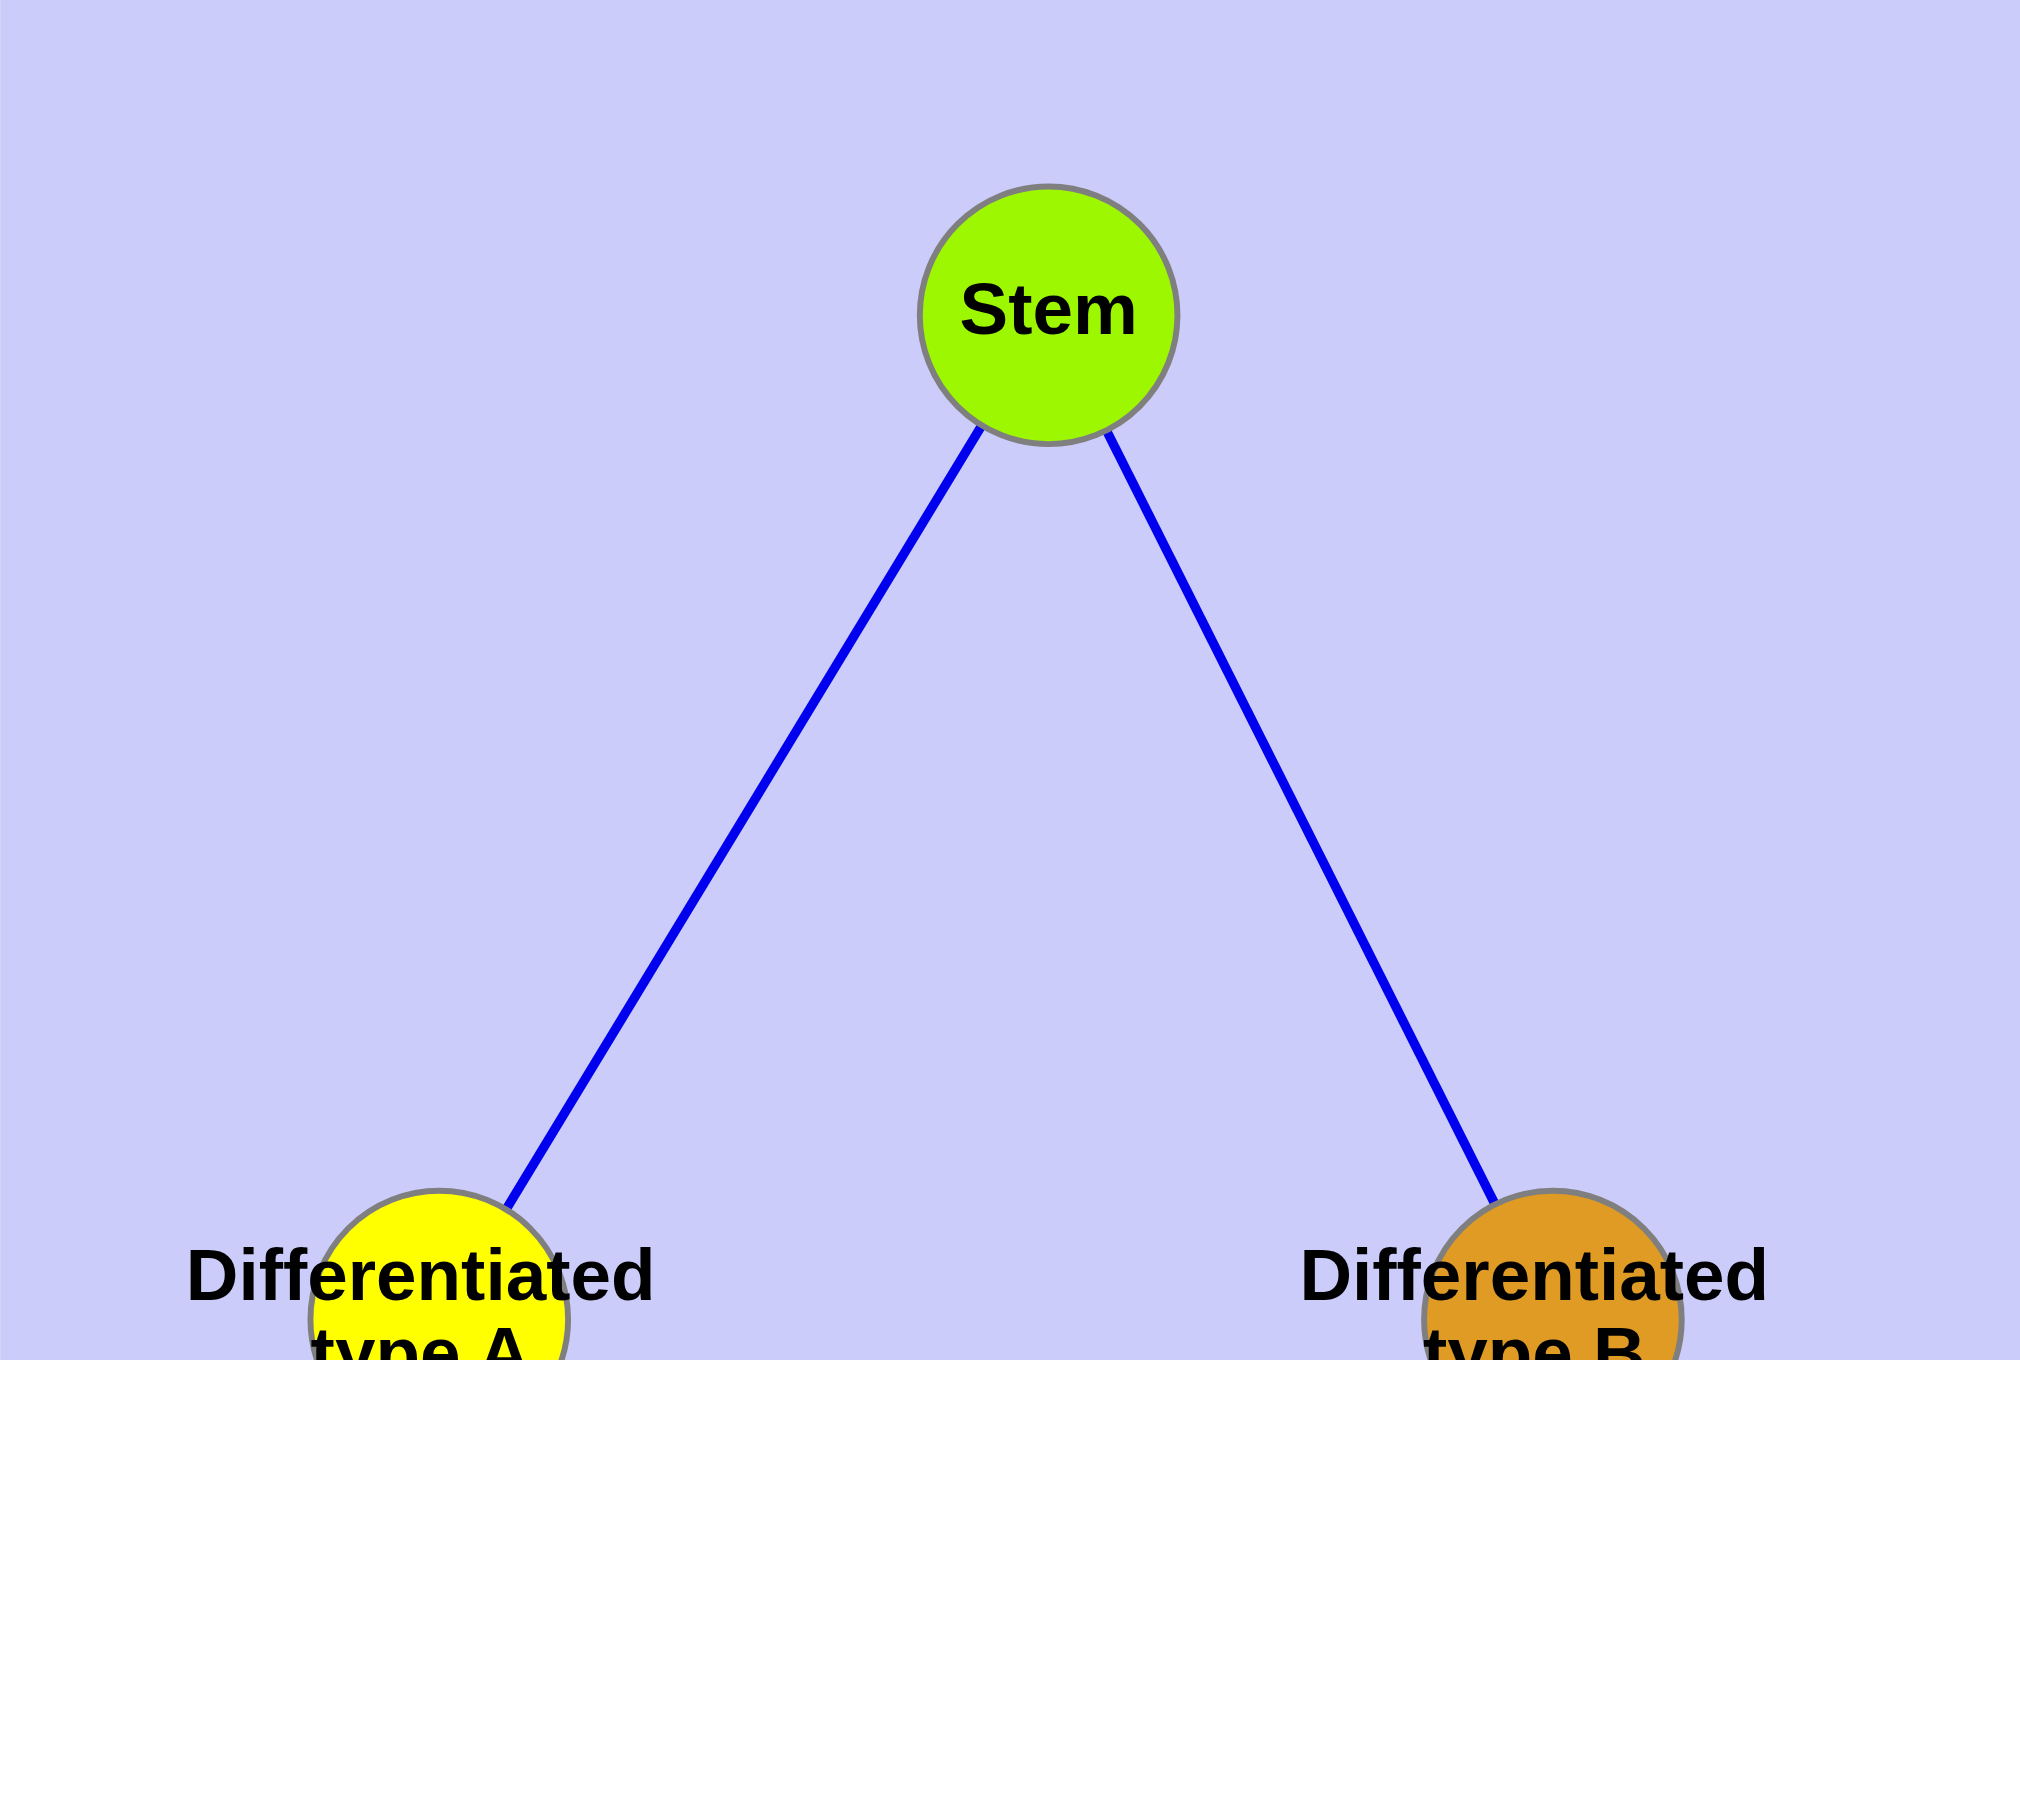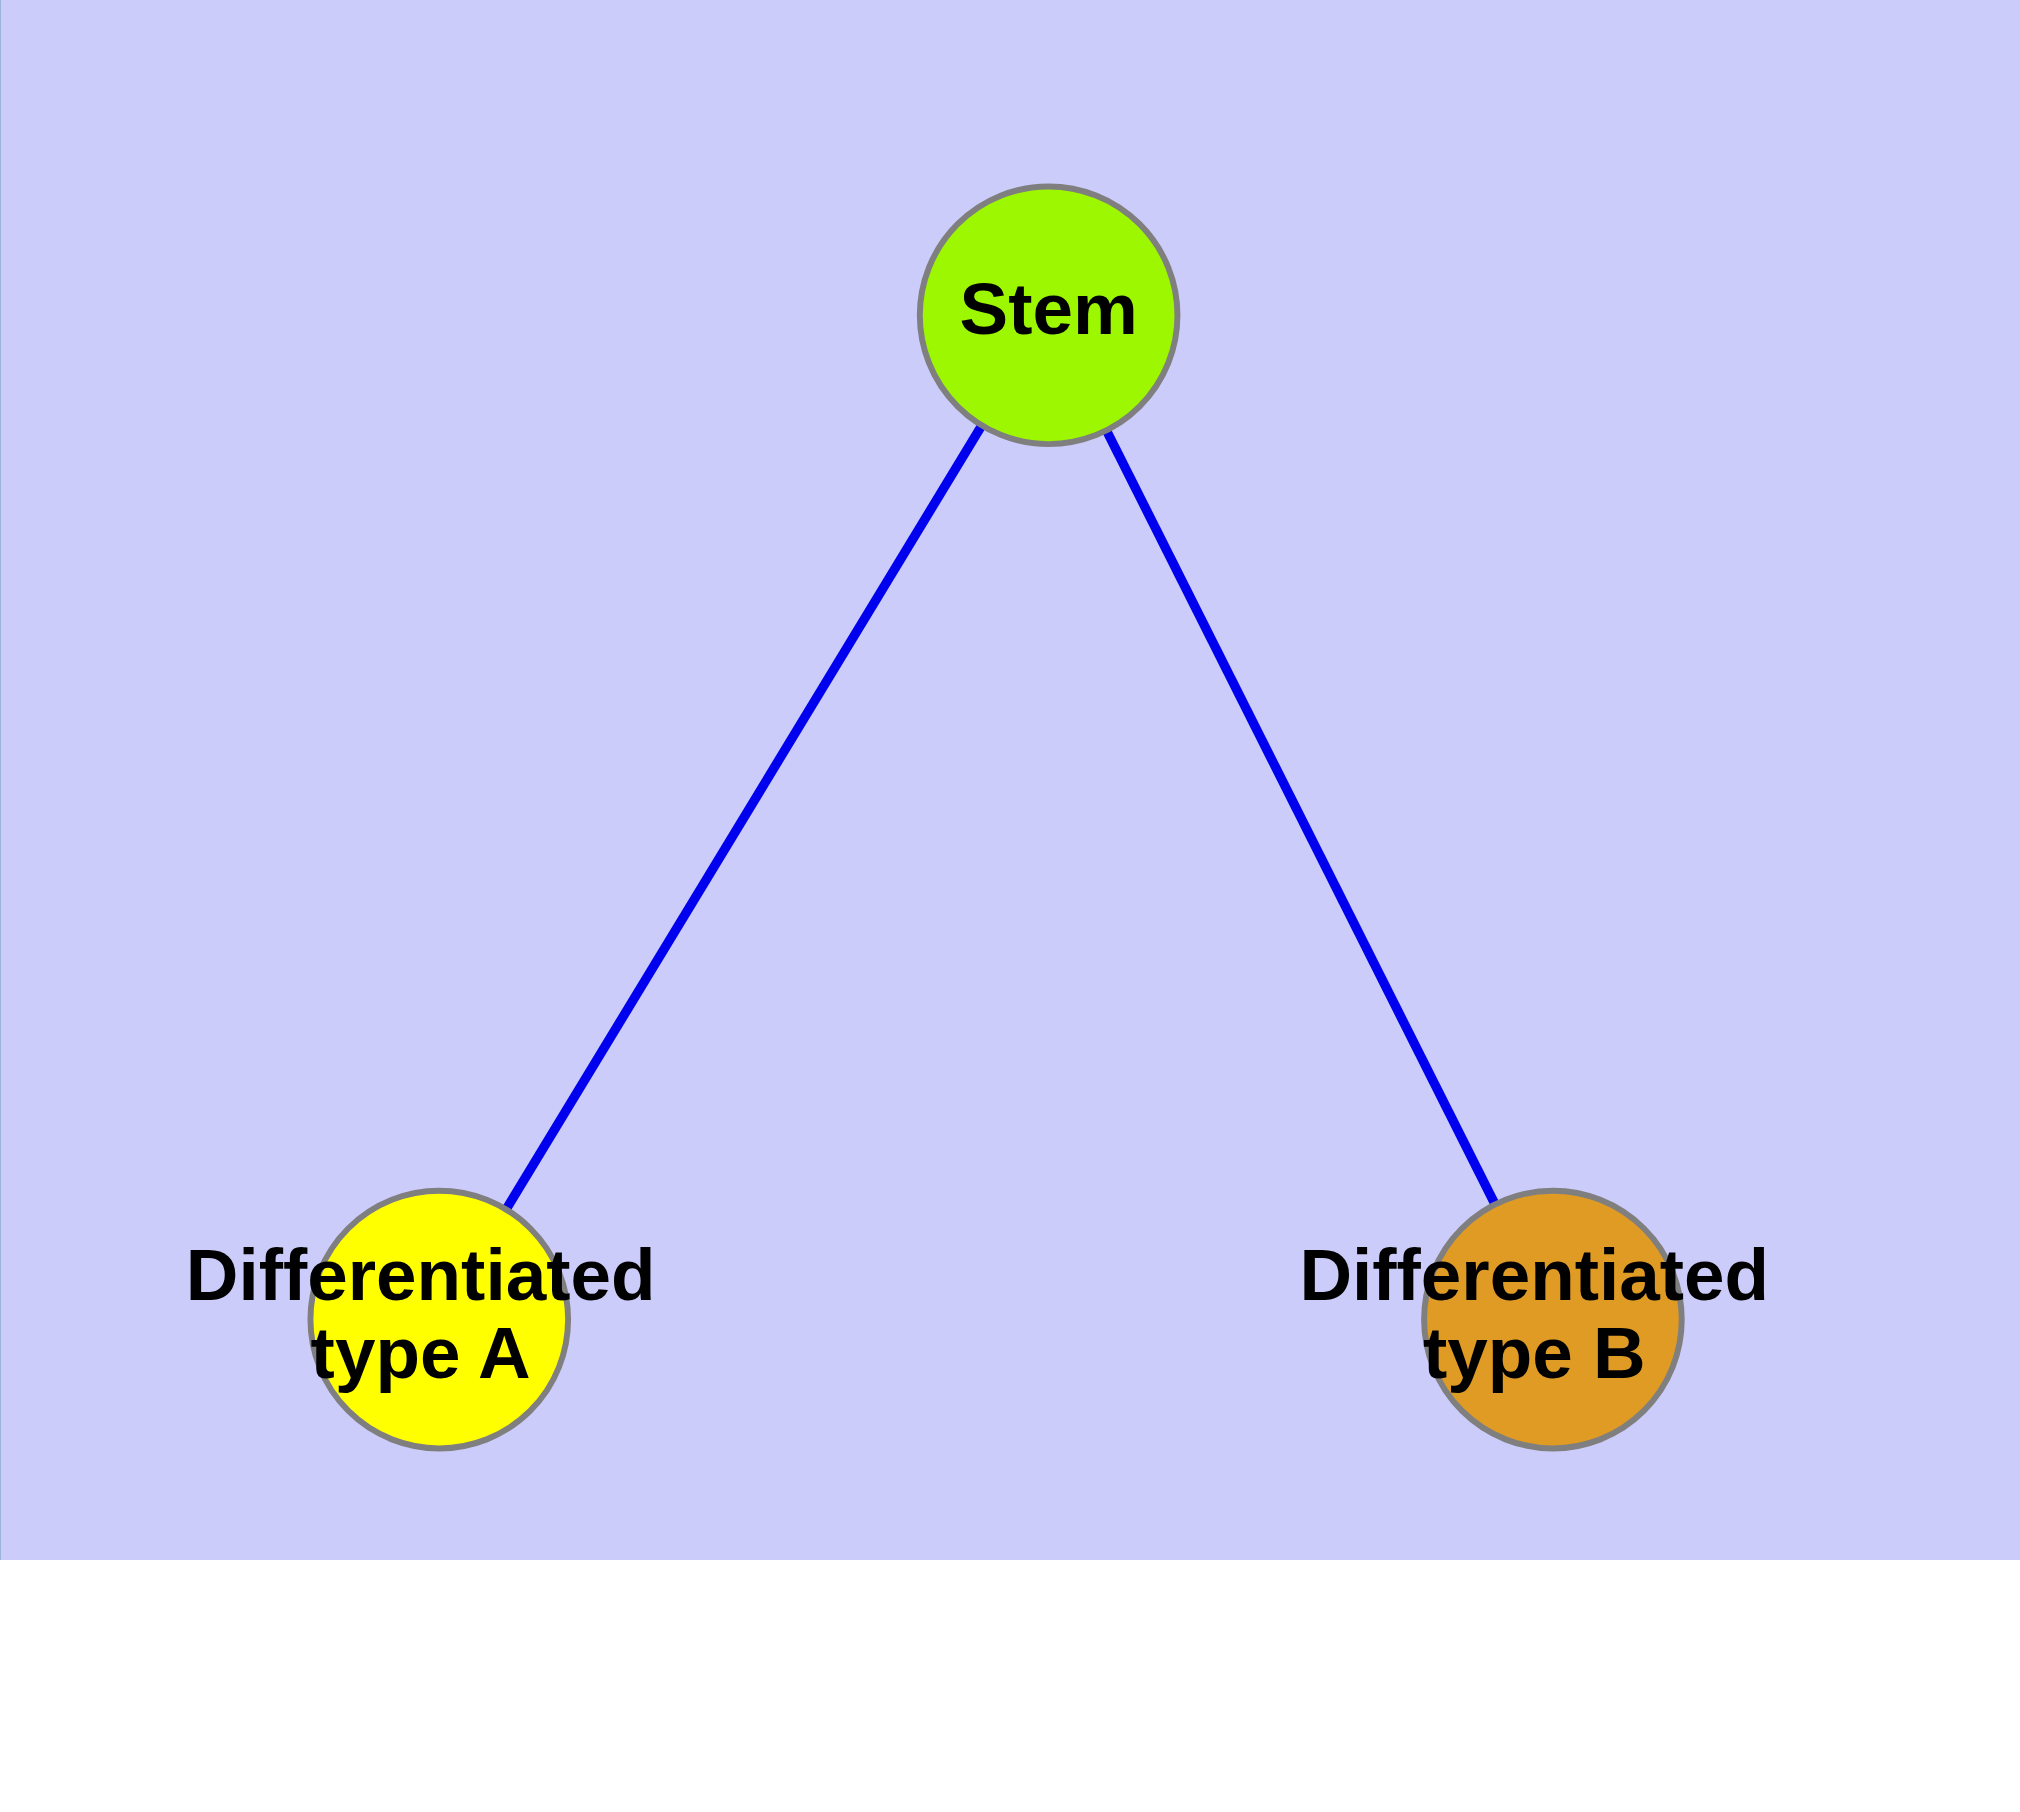--- a/index.html
+++ b/index.html
@@ -28,21 +28,21 @@
     font-weight: bold;
     fill: #000000;
     text-anchor: middle;
     dominant-baseline: middle;
     paint-order: normal;
   }
 </style>
 </head>
 <body>
 
-<div id="canvas" style="width: 2021px; height: 1560px; background: #0f766e;">
+<div id="canvas" style="width: 2021px; height: 1360px; background: #e5e5e5;">
   <svg id="graph-svg" viewBox="0 0 2384 2138" style="width: 2021px; height: 1812px;">
 
     <rect id="bg-rect" x="0" y="0" width="2384" height="2138" fill="#ccccfb"></rect>
 
     <g id="edges-layer">
         <line x1="1237" y1="372" x2="518" y2="1557" stroke="#0000ee" stroke-width="11" stroke-linecap="butt"></line>
         <line x1="1237" y1="372" x2="1832" y2="1557" stroke="#0000ee" stroke-width="11" stroke-linecap="butt"></line>
       </g>
     <g id="nodes-layer">
         <circle cx="1237" cy="372" r="152" fill="#9cf700" stroke="#7f7f7f" stroke-width="7"></circle>

